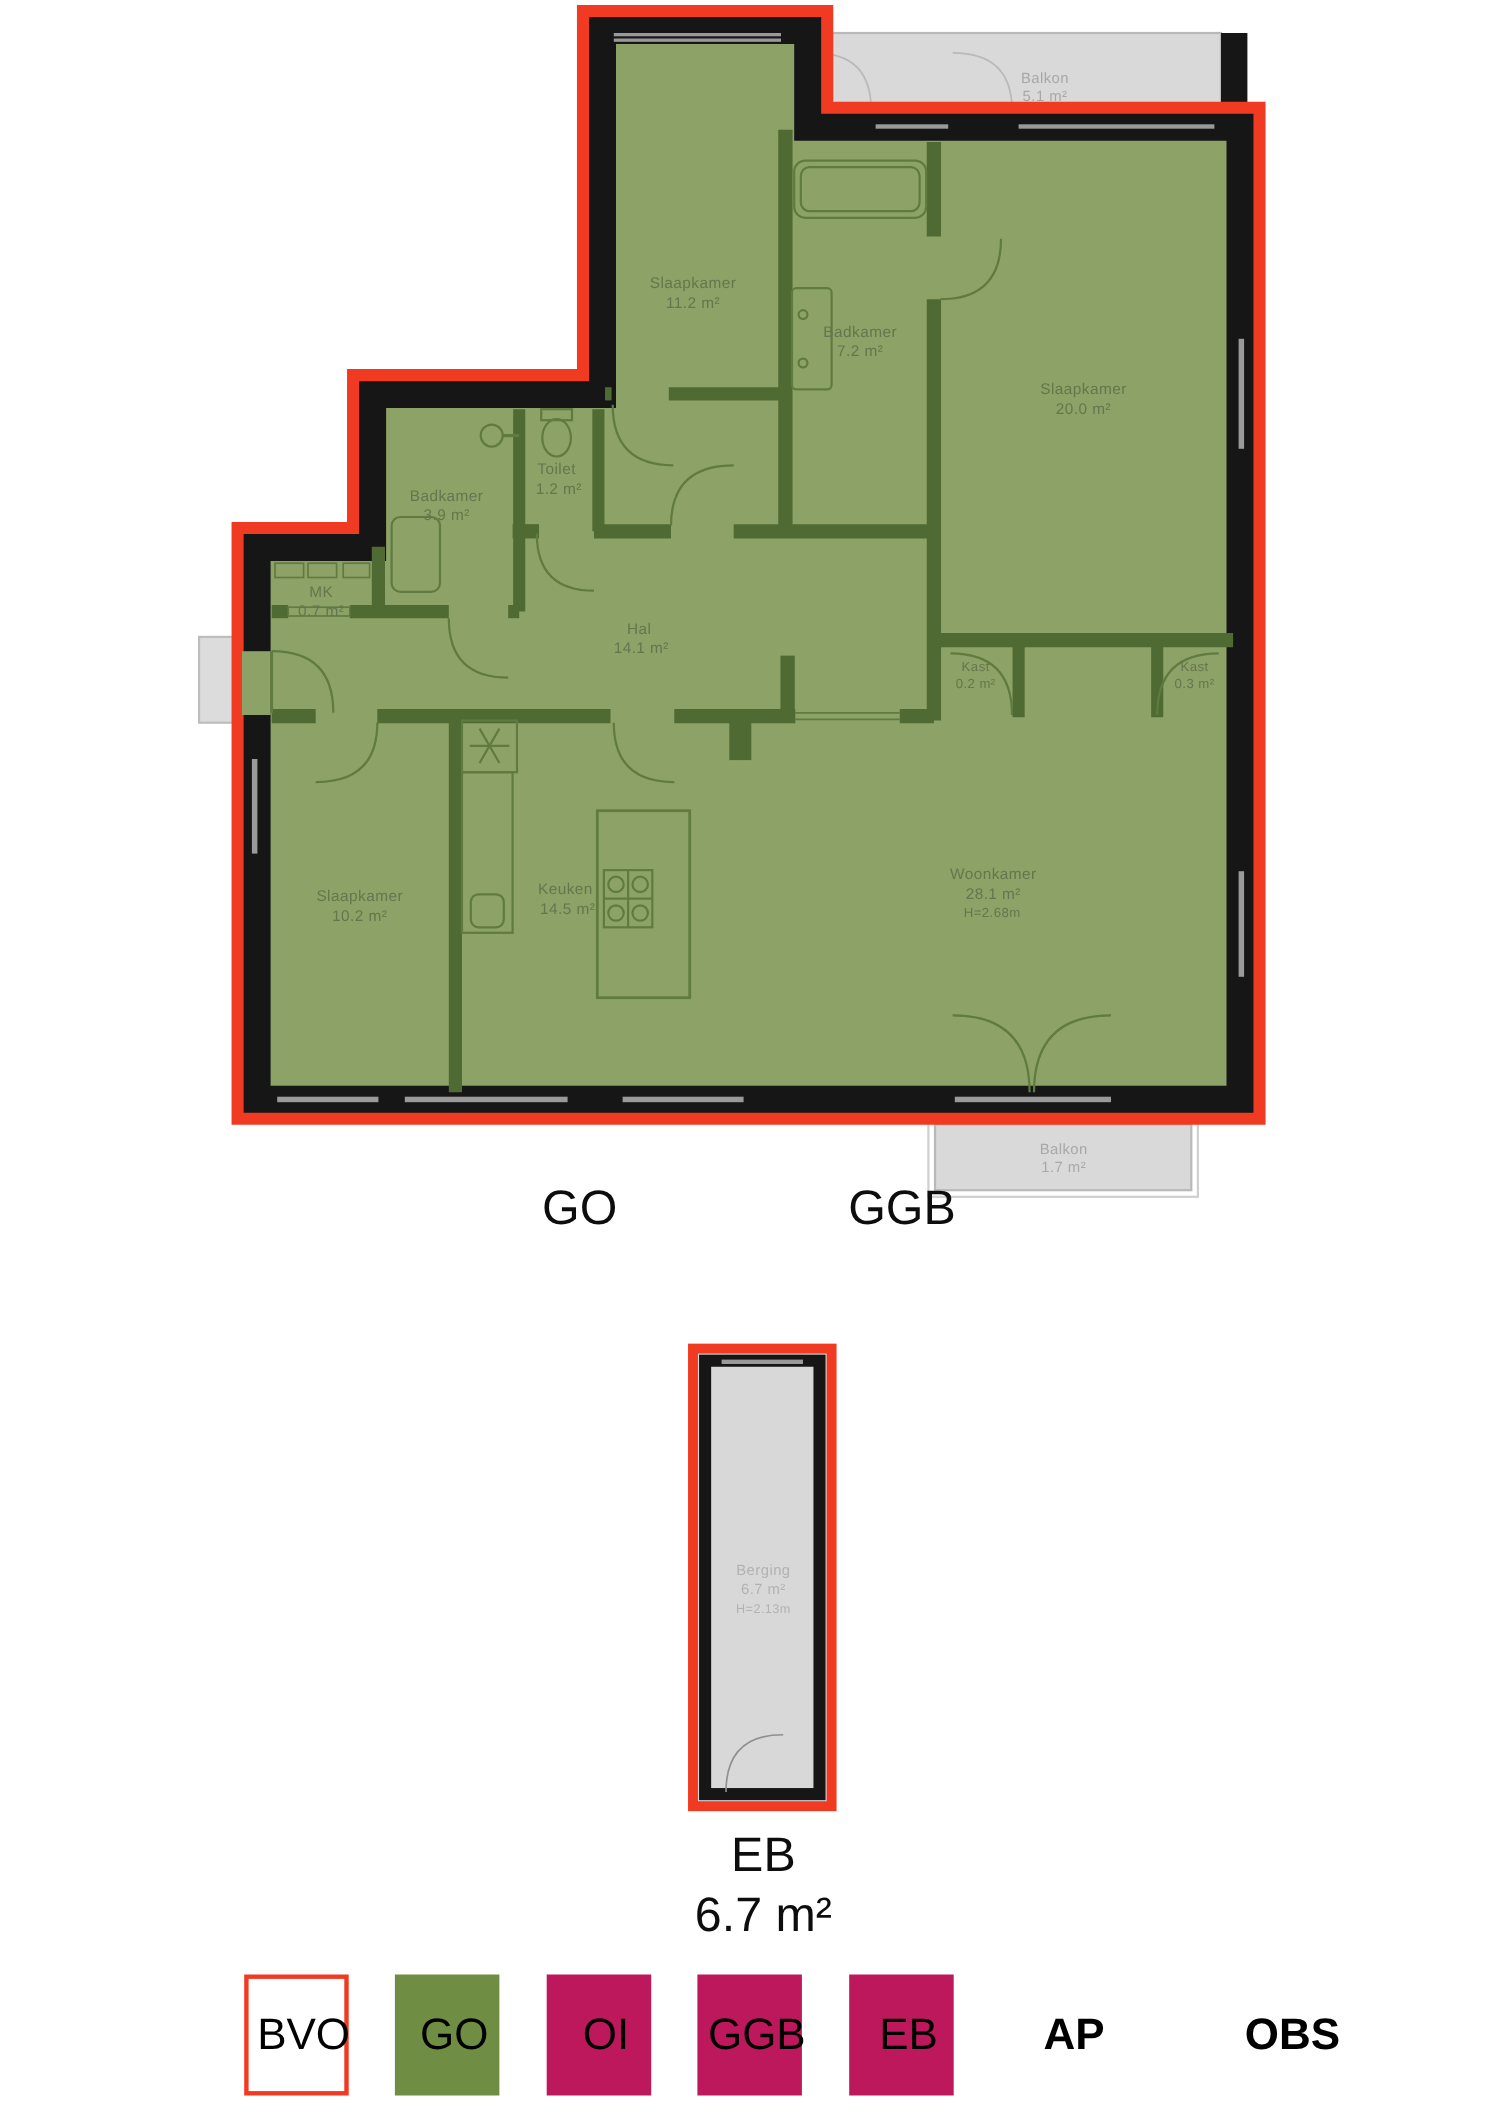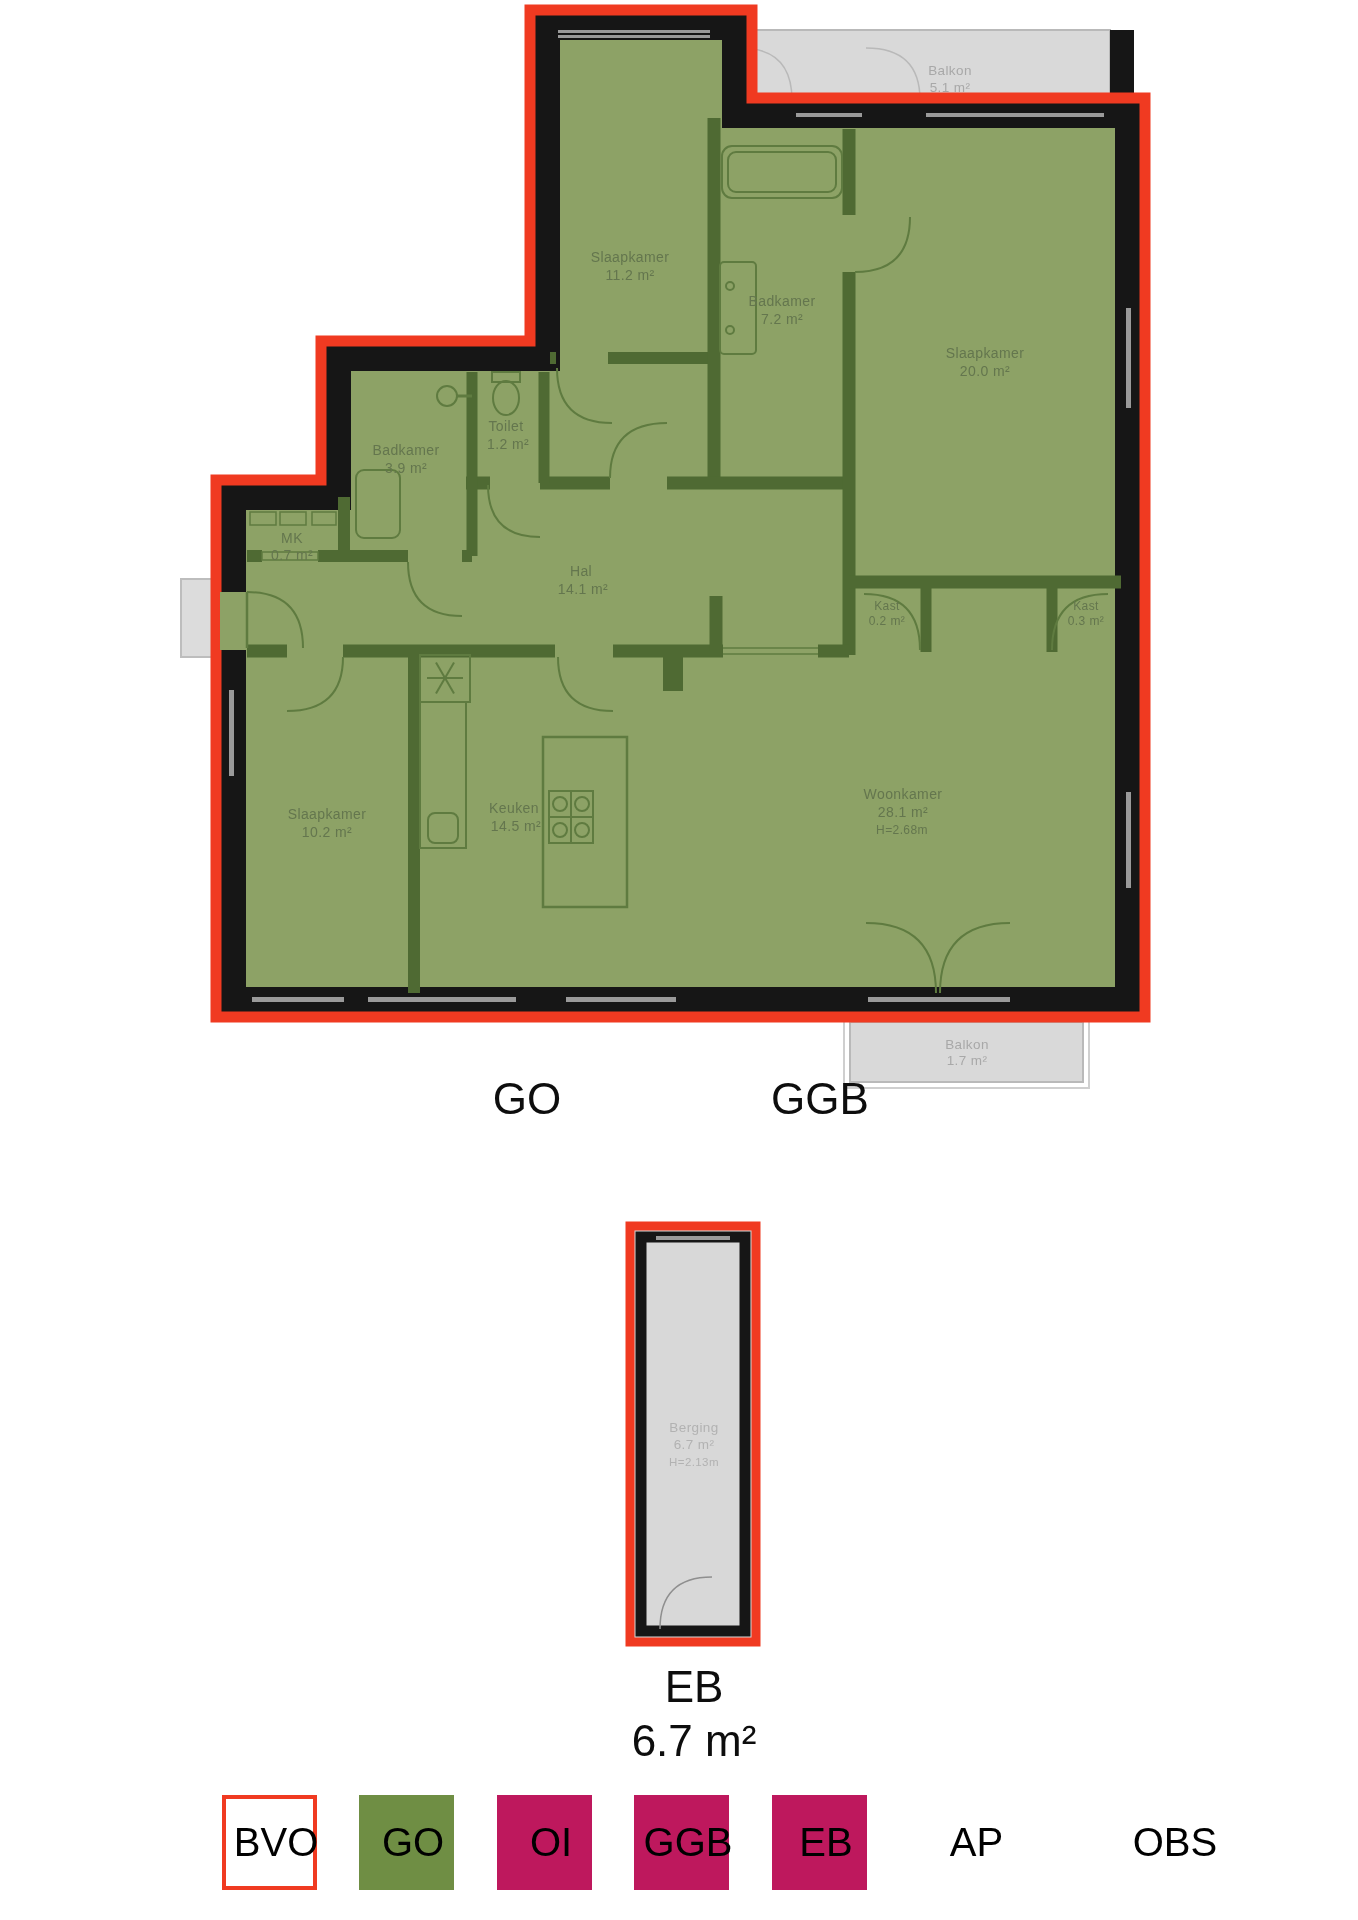--- a/index.html
+++ b/index.html
@@ -7,25 +7,25 @@
   svg{position:absolute;left:0;top:0;}
   .room-label{fill:#64764e;font-size:14px;letter-spacing:.4px;text-anchor:middle;font-family:"Liberation Sans",sans-serif;}
   .room-label.small{font-size:12px;}
   .gray-label{fill:#a8a8a8;font-size:13.5px;letter-spacing:.4px;text-anchor:middle;font-family:"Liberation Sans",sans-serif;}
   .berging-label{fill:#b2b2b2;font-size:13.5px;letter-spacing:.4px;text-anchor:middle;font-family:"Liberation Sans",sans-serif;}
   .berging-label.small{font-size:11.5px;}
   .summary{position:absolute;text-align:center;font-size:44px;line-height:54px;color:#0d0d0d;}
   #go-summary{left:357px;top:1072px;width:340px;}
   #ggb-summary{left:650px;top:1072px;width:340px;}
   #eb-summary{left:544px;top:1660px;width:300px;}
-  .legend-item{position:absolute;top:1795px;width:95px;height:95px;display:flex;align-items:center;justify-content:center;font-size:40px;color:#000;box-sizing:border-box;padding-left:13px;}
+  .legend-item{position:absolute;top:1795px;width:95px;height:110px;display:flex;align-items:center;justify-content:center;font-size:40px;color:#000;box-sizing:border-box;padding-left:13px;}
   .box-outline{background:#fff;border:4px solid #f03a21;}
   .box-green{background:#6f8e44;}
   .box-gray{background:#be185d;}
-  .legend-text{background:transparent;}
+  .legend-text{background:transparent;font-weight:bold;}
 </style>
 </head>
 <body>
 
 <svg width="1358" height="1700" viewBox="0 0 1358 1700">
 
   <rect x="181" y="579" width="44" height="78" fill="#dcdcdc" stroke="#bdbdbd" stroke-width="2"></rect>
 
   <g>
     <rect x="737" y="30" width="373" height="68" fill="#d9d9d9" stroke="#b9b9b9" stroke-width="2"></rect>

